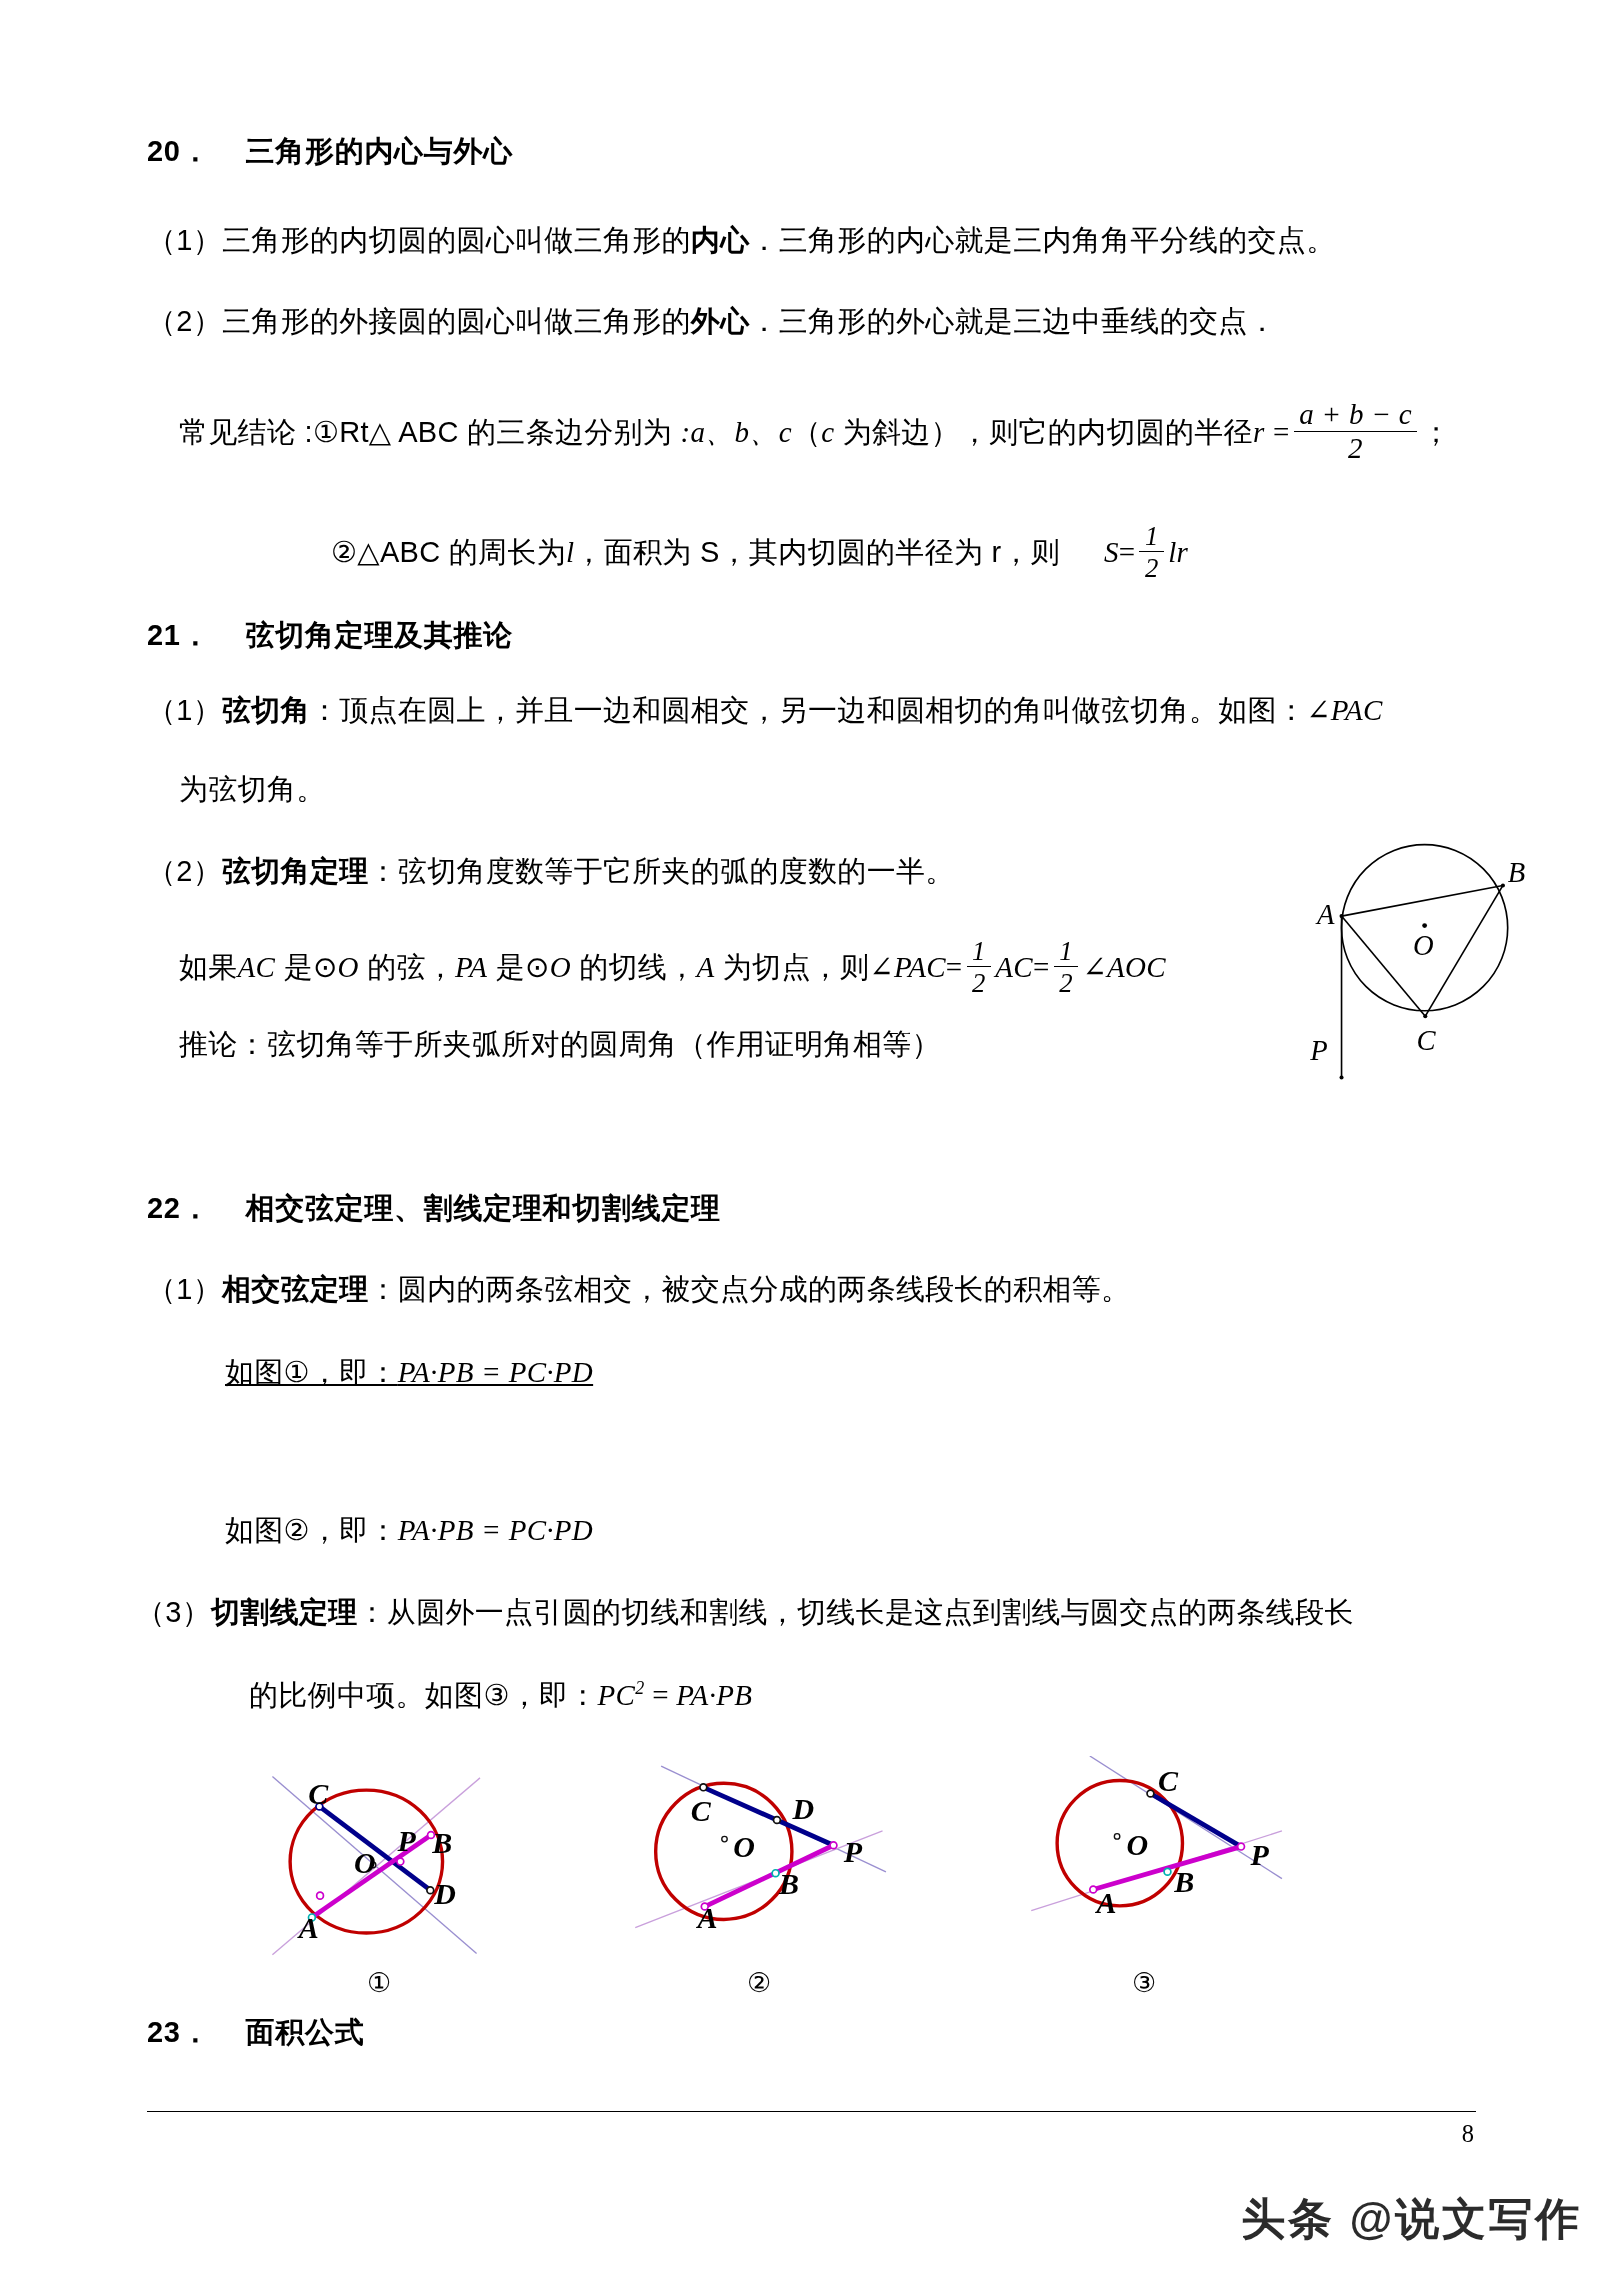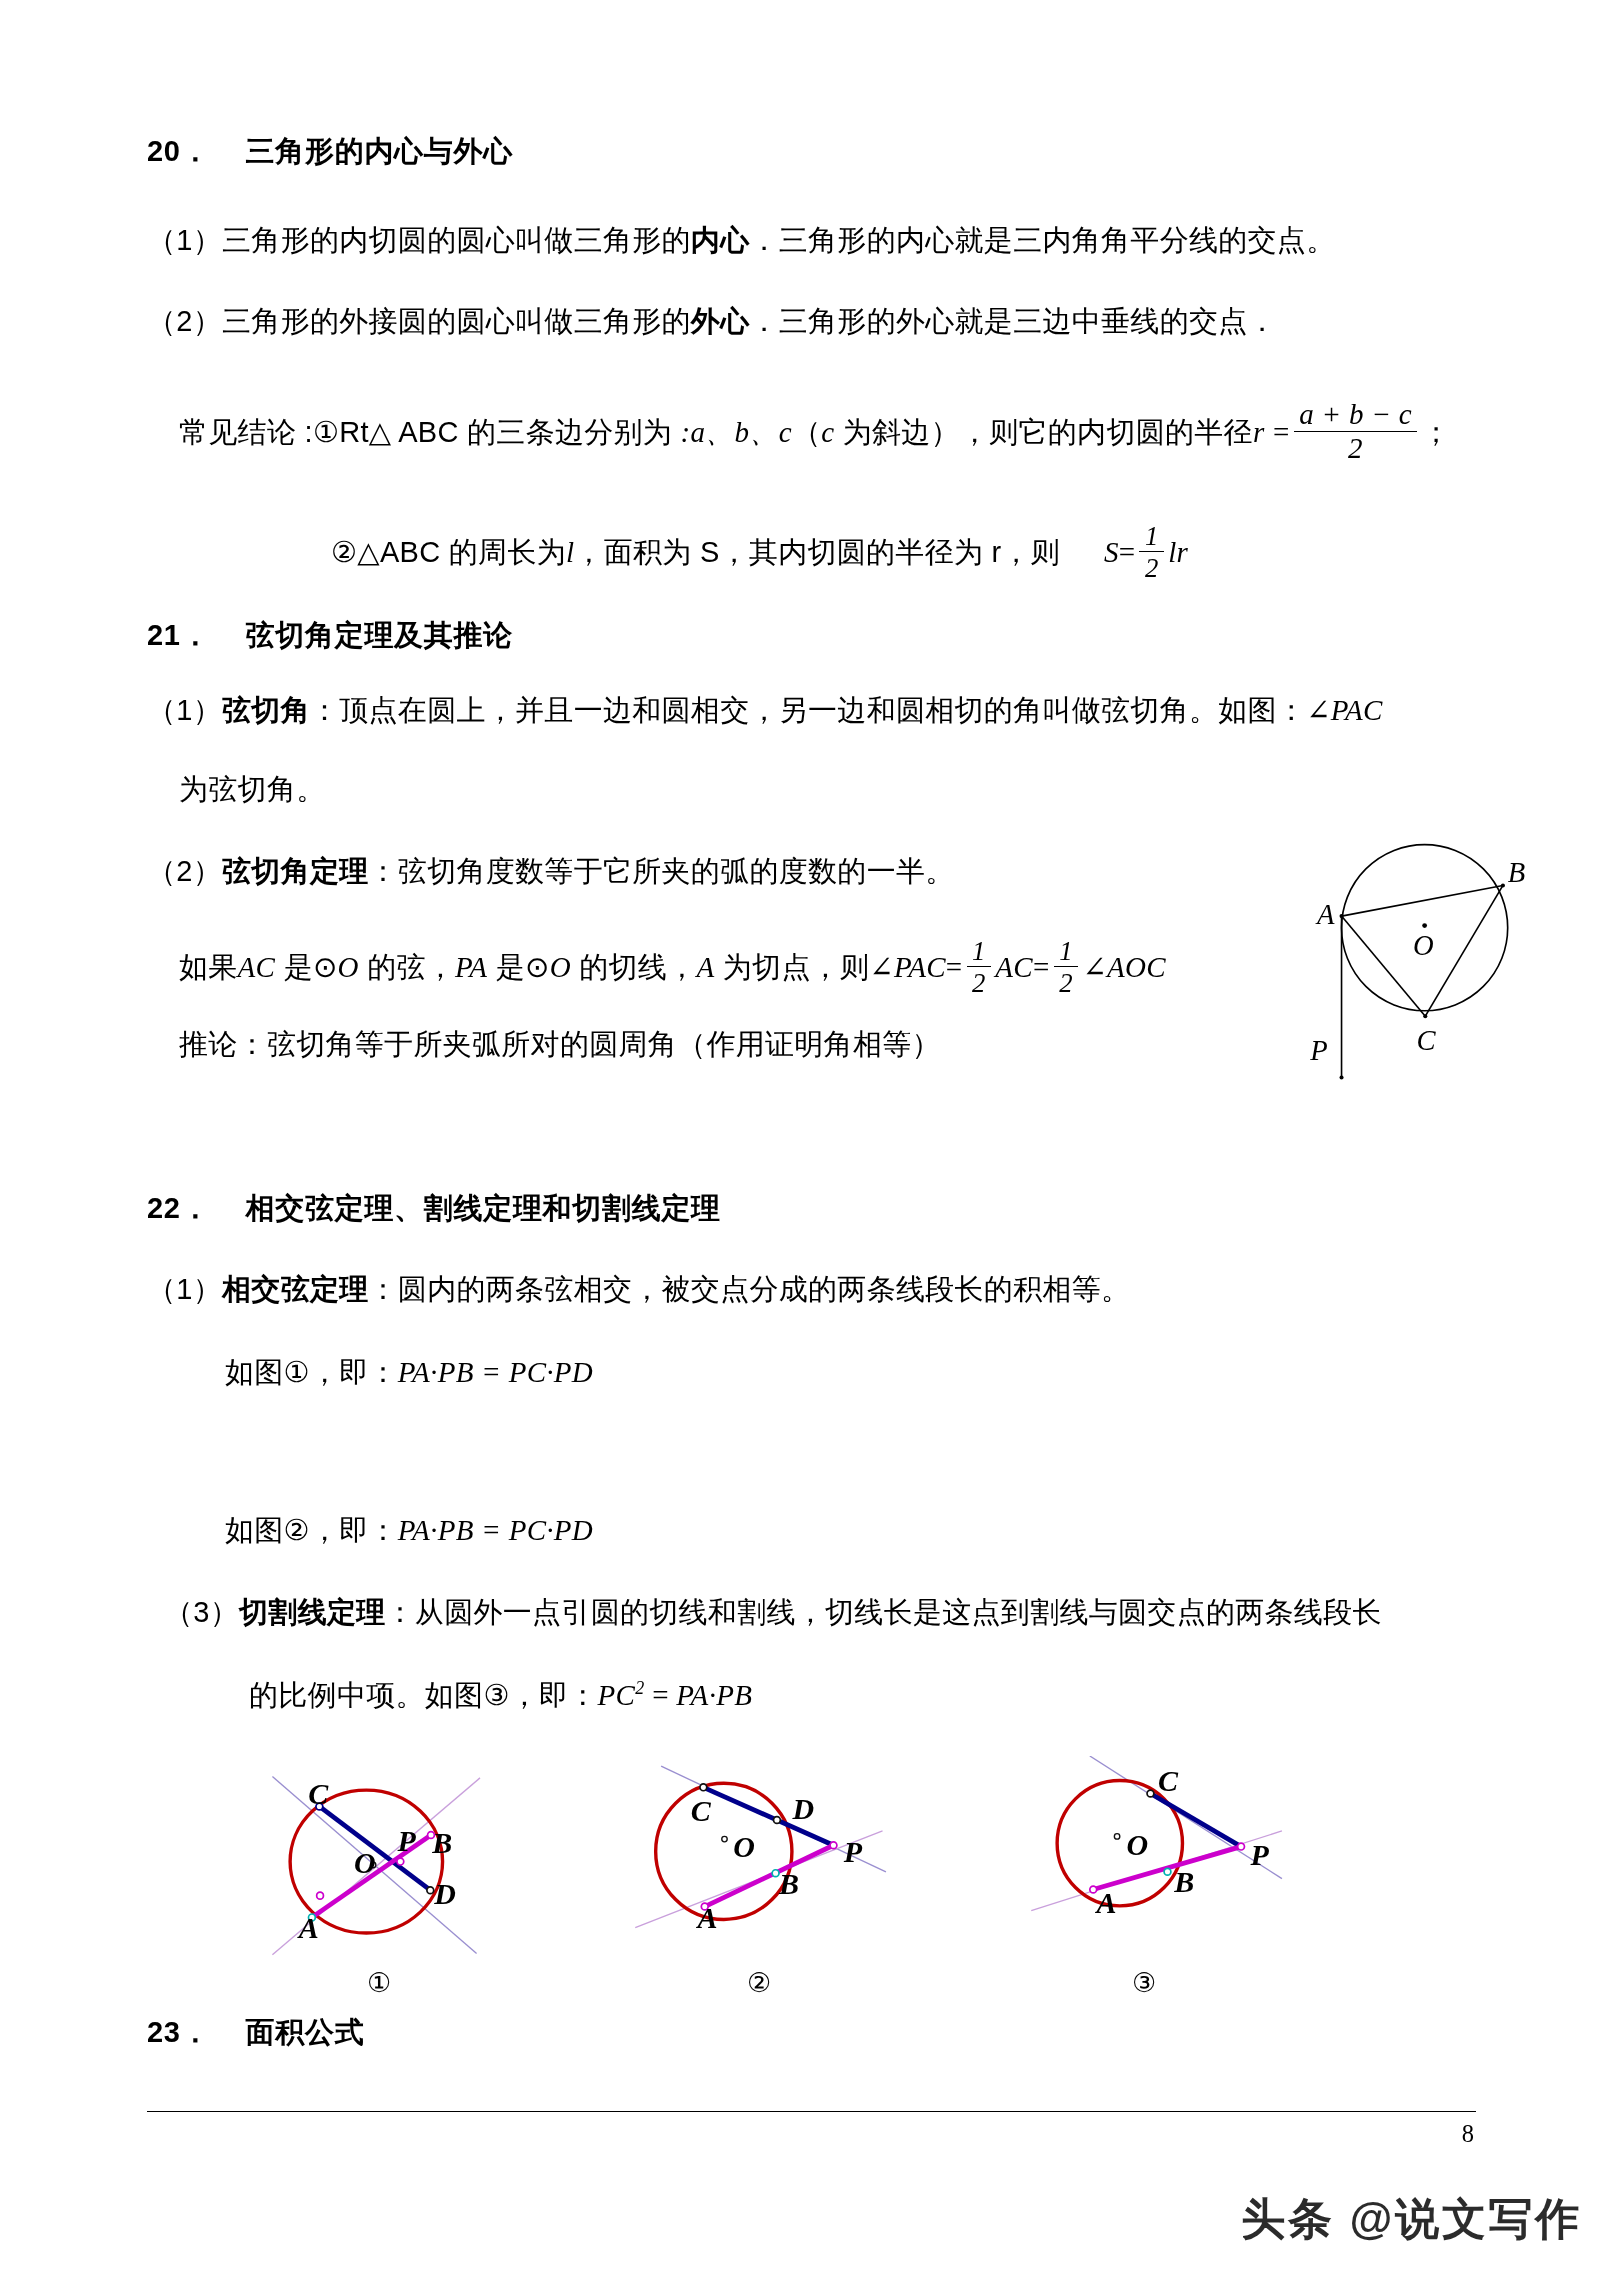--- a/index.html
+++ b/index.html
@@ -194,30 +194,30 @@
   <div class="ln heading" style="left:147px; top:1193px;">
     <span>22．</span>
     <span style="display:inline-block;width:17.7px"></span>
     <span>相交弦定理、割线定理和切割线定理</span>
   </div>
 
   <div class="ln" style="left:147px; top:1274px;">
     <span>（1）</span><span class="bold">相交弦定理</span><span>：圆内的两条弦相交，被交点分成的两条线段长的积相等。</span>
   </div>
 
-  <div class="ln" style="left:225px; top:1357px;">
+  <div class="ln" style="left:225px; top:1357px;text-decoration:underline;">
     <span>如图①，即：</span><span class="it">PA·PB = PC·PD</span>
   </div>
 
 
   <div class="ln" style="left:225px; top:1515px;">
     <span>如图②，即：</span><span class="it">PA·PB = PC·PD</span>
   </div>
 
-  <div class="ln" style="left:164px; top:1597px;">
+  <div class="ln" style="left:136px; top:1597px;">
     <span>（3）</span><span class="bold">切割线定理</span><span>：从圆外一点引圆的切线和割线，切线长是这点到割线与圆交点的两条线段长</span>
   </div>
 
   <div class="ln" style="left:249px; top:1679px;">
     <span>的比例中项。如图③，即：</span><span class="it">PC</span><span class="it sup">2</span><span class="num"> = </span><span class="it">PA·PB</span>
   </div>
 
   <div class="svgwrap" style="left:252px; top:1756px;">
     <svg width="245" height="218" viewBox="0 0 360 320">
       <line x1="30" y1="30" x2="330" y2="290" stroke="#9a8fd0" stroke-width="2"></line>

